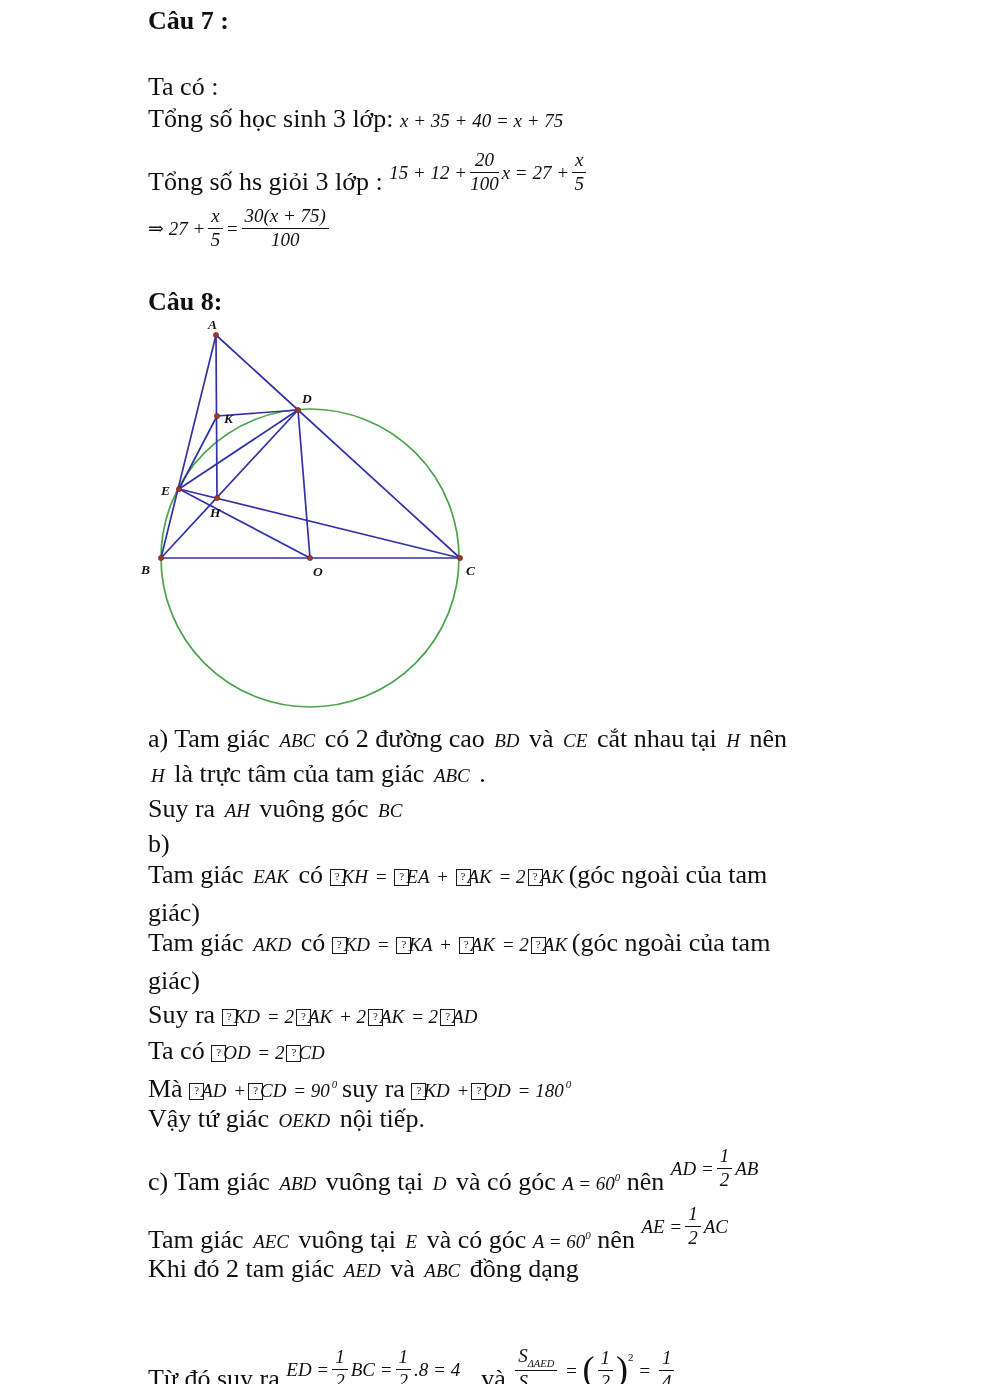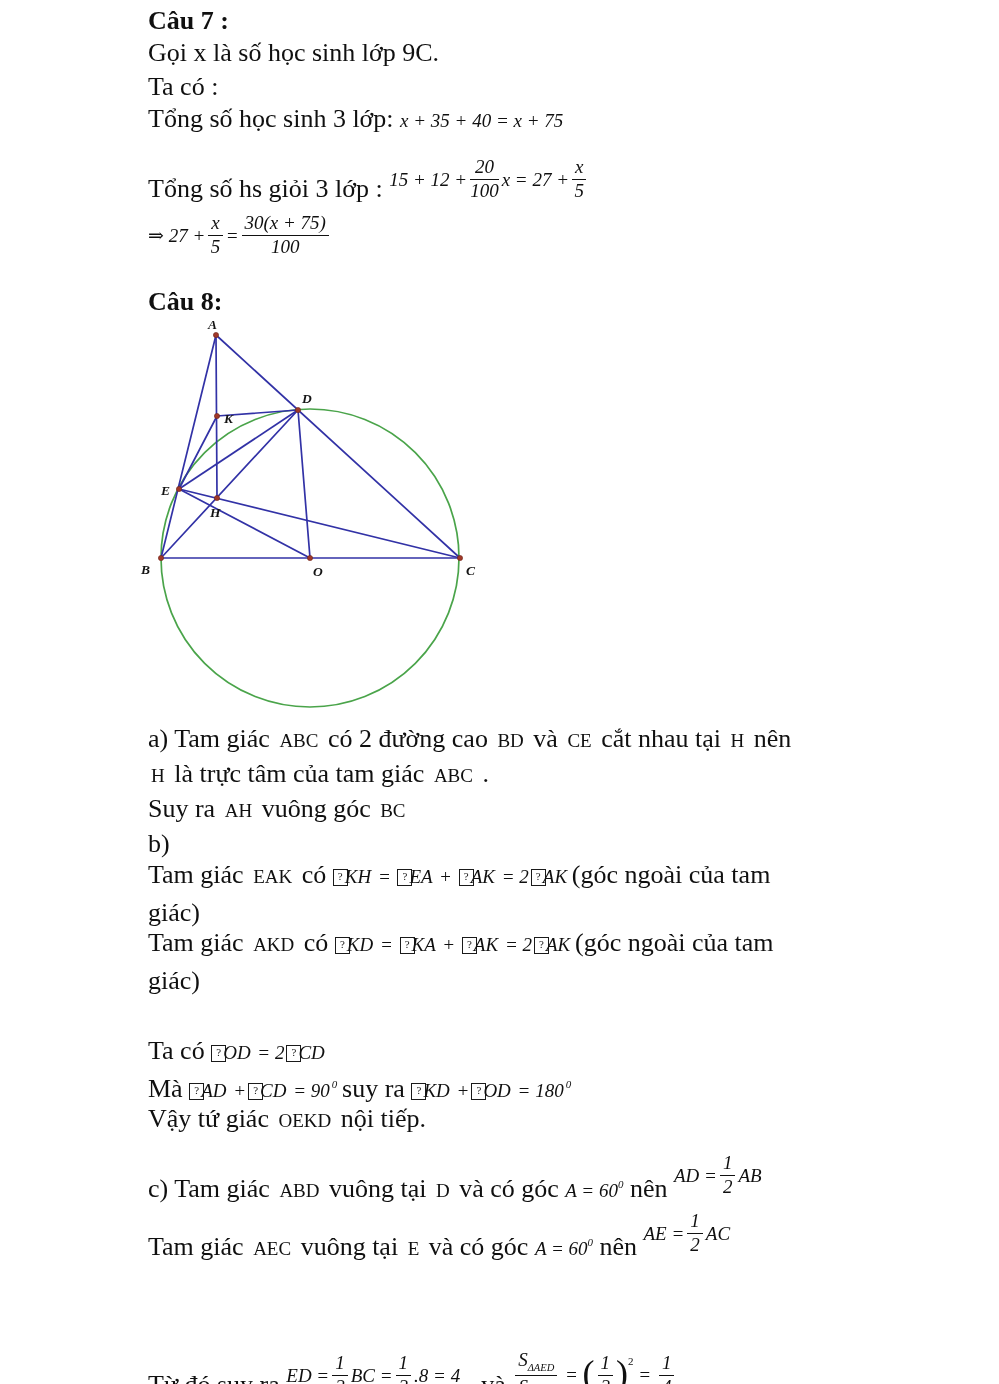--- a/index.html
+++ b/index.html
@@ -11,30 +11,30 @@
   html,body{margin:0;padding:0;}
   body{
     width:999px;height:1384px;background:#ffffff;
     font-family:"Liberation Serif","DejaVu Serif",serif;
     color:var(--ink);
   }
   .doc{position:relative;width:999px;height:1384px;background:#ffffff;overflow:hidden;}
   .row{position:absolute;left:148px;font-size:26px;line-height:33px;white-space:nowrap;}
   .bold{font-weight:bold;}
   .t{font-size:26px;text-align:center;}
-  .mv{font-size:19px;padding:0 3px;}
+  .mv{font-style:italic;font-size:19px;padding:0 3px;}
   .meq{font-style:italic;font-size:19px;}
   .meq .mo{padding:0 2px;}
   .qb{
     display:inline-block;font-style:normal;font-size:11px;line-height:13px;
     width:13px;height:15px;border:1.4px solid #1a1a1a;text-align:center;
     vertical-align:3px;margin-right:-3px;background:transparent;
   }
   .mvq{font-size:19px;}
-  .frac{display:inline-block;vertical-align:middle;text-align:center;font-size:19px;line-height:1.1;margin:11px 3px;position:relative;top:-2px;}
+  .frac{display:inline-block;vertical-align:middle;text-align:center;font-size:19px;line-height:1.1;margin:4px 3px;position:relative;top:-2px;}
   .frac .fn{display:block;border-bottom:1.4px solid #111;padding:0 3px 1px;}
   .frac .fd{display:block;padding-top:1px;font-style:italic;}
   .fblock{display:inline-block;vertical-align:middle;position:relative;}
   .raiseA{top:-10px;}
   .raiseB{top:-14px;}
   .raiseC{top:-10px;}
   .lowC{position:relative;top:8px;}
   .dsup{font-size:11px;vertical-align:9px;font-style:italic;}
   .pexp{font-size:11px;vertical-align:16px;font-style:normal;}
   .bigp{font-size:36px;font-style:normal;vertical-align:-4px;font-weight:300;}
@@ -46,21 +46,20 @@
   .circ{stroke:var(--circ);stroke-width:1.7;fill:none;}
   .ptc{fill:var(--pt);stroke:#6e241a;stroke-width:0.6;}
   .plbl{font-family:"Liberation Serif","DejaVu Serif",serif;font-style:italic;font-weight:bold;font-size:13.5px;fill:#141414;}
 </style>
 </head>
 <body>
 
 <div class="doc">
 
   <div class="row bold" style="top:4px">Câu 7 :</div>
-  <div class="row" style="top:36px">Gọi x là số học sinh lớp 9C.</div>
   <div class="row" style="top:70px">Ta có :</div>
 
   <div class="row" style="top:102px">
     <span class="t">Tổng số học sinh 3 lớp:</span>
     <span class="meq">x + 35 + 40 = x + 75</span>
   </div>
 
   <div class="row" style="top:158px">
     <span class="t">Tổng số hs giỏi 3 lớp :</span>
     <span class="fblock raiseA meq">
@@ -162,20 +161,29 @@
       <span class="mo">=</span>
       <span class="qb">?</span><span class="mvq">KA</span>
       <span class="mo">+</span>
       <span class="qb">?</span><span class="mvq">AK</span>
       <span class="mo">= 2</span><span class="qb">?</span><span class="mvq">AK</span>
     </span>
     <span class="t">(góc ngoài của tam</span>
   </div>
   <div class="row" style="top:964px">giác)</div>
 
+  <div class="row" style="top:998px">
+    <span class="t">Suy ra</span>
+    <span class="meq">
+      <span class="qb">?</span><span class="mvq">KD</span>
+      <span class="mo">= 2</span><span class="qb">?</span><span class="mvq">AK</span>
+      <span class="mo">+ 2</span><span class="qb">?</span><span class="mvq">AK</span>
+      <span class="mo">= 2</span><span class="qb">?</span><span class="mvq">AD</span>
+    </span>
+  </div>
 
   <div class="row" style="top:1034px">
     <span class="t">Ta có</span>
     <span class="meq">
       <span class="qb">?</span><span class="mvq">OD</span>
       <span class="mo">= 2</span><span class="qb">?</span><span class="mvq">CD</span>
     </span>
   </div>
 
   <div class="row" style="top:1068px">
@@ -218,20 +226,27 @@
     <span class="t">vuông tại</span>
     <span class="mv">E</span>
     <span class="t">và có góc</span>
     <span class="meq"><span>A = 60</span><sup class="dsup">0</sup></span>
     <span class="t">nên</span>
     <span class="fblock raiseB meq">
       <span>AE =</span><span class="frac"><span class="fn">1</span><span class="fd">2</span></span><span>AC</span>
     </span>
   </div>
 
+  <div class="row" style="top:1252px">
+    <span class="t">Khi đó 2 tam giác</span>
+    <span class="mv">AED</span>
+    <span class="t">và</span>
+    <span class="mv">ABC</span>
+    <span class="t">đồng dạng</span>
+  </div>
 
   <div class="row" style="top:1351px">
     <span class="t">Từ đó suy ra</span>
     <span class="fblock raiseC meq">
       <span>ED =</span><span class="frac"><span class="fn">1</span><span class="fd">2</span></span><span>BC =</span><span class="frac"><span class="fn">1</span><span class="fd">2</span></span><span>.8 = 4</span>
     </span>
     <span class="gap8"></span>
     <span class="t">và</span>
     <span class="fblock raiseC meq">
       <span class="frac">

